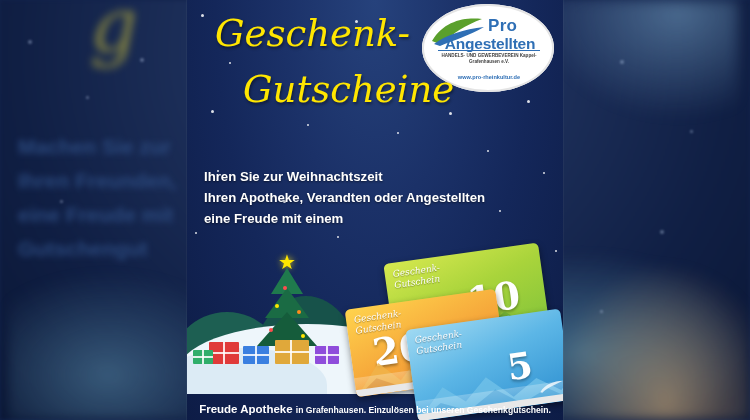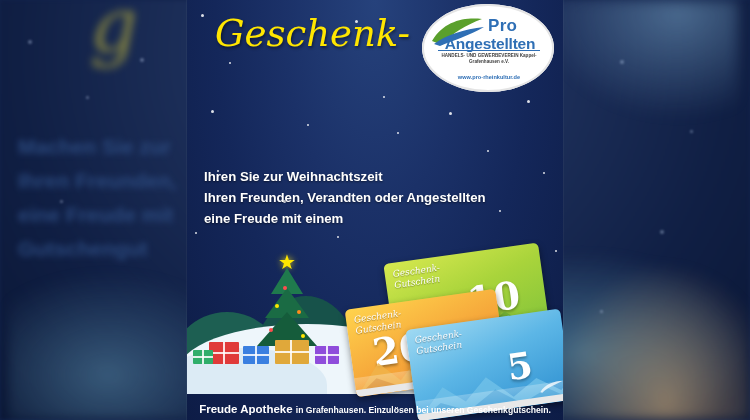--- a/index.html
+++ b/index.html
@@ -437,25 +437,26 @@
       </svg>
       <div class="logo-pro">Pro</div>
       <div class="logo-rhein">Angestellten</div>
       <div class="logo-rule"></div>
       <div class="logo-sub">HANDELS- UND GEWERBEVEREIN Kappel-Grafenhausen e.V.</div>
       <div class="logo-url">www.pro-rheinkultur.de</div>
     </div>
 
     <div class="headline">
       <span class="l1">Geschenk-</span>
+      <span class="l2">Gutscheine</span>
     </div>
 
     <div class="body-copy">
       <div>Ihren Sie zur Weihnachtszeit</div>
-      <div>Ihren Freunden, Verandten oder Angestellten</div>
+      <div>Ihren Apotheke, Verandten oder Angestellten</div>
       <div>eine Freude mit einem</div>
     </div>
 
     <div class="scene">
       <div class="hill" style="left:-20px; bottom:18px; width:120px; height:64px;"></div>
       <div class="hill" style="left:64px; bottom:22px; width:110px; height:76px; background:#17524a;"></div>
       <div class="hill" style="left:150px; bottom:24px; width:90px; height:56px; background:#1b6b54;"></div>
       <div class="snowground"></div>
       <div class="snowground2"></div>
 

